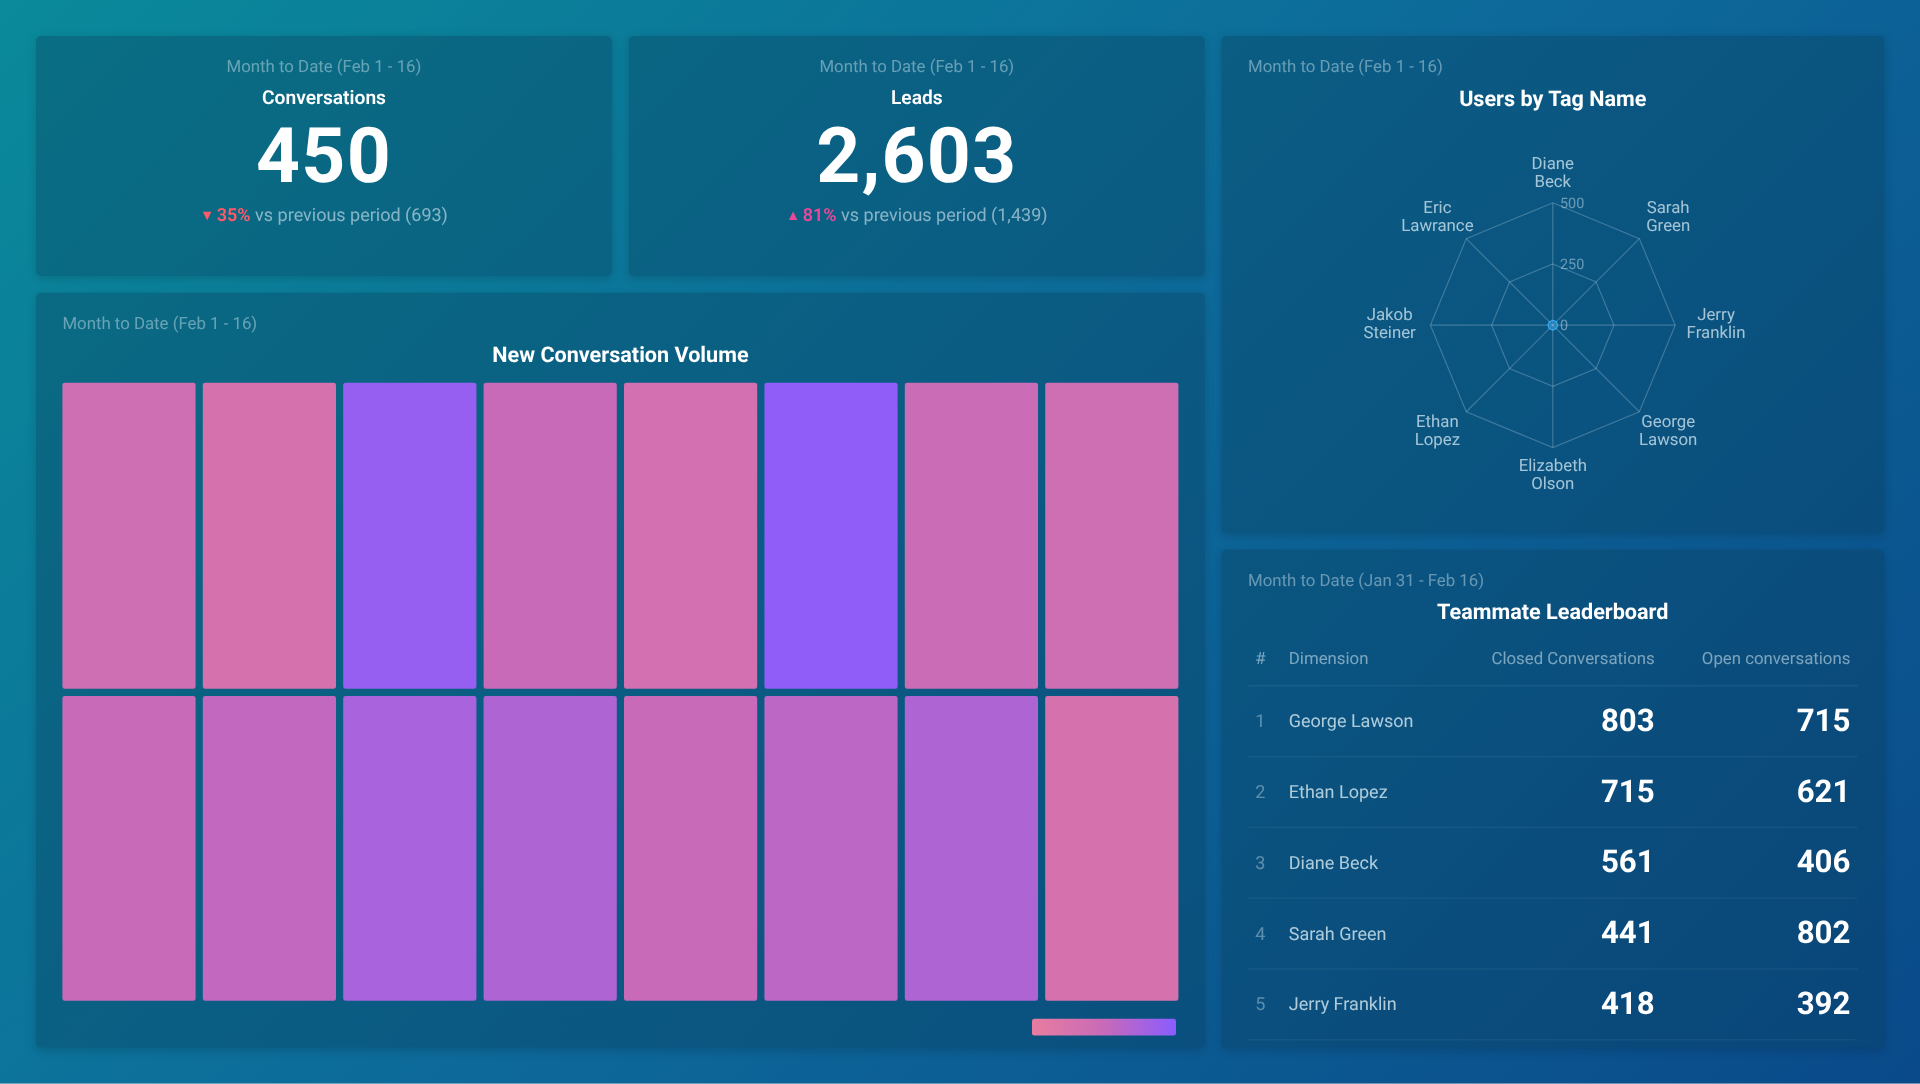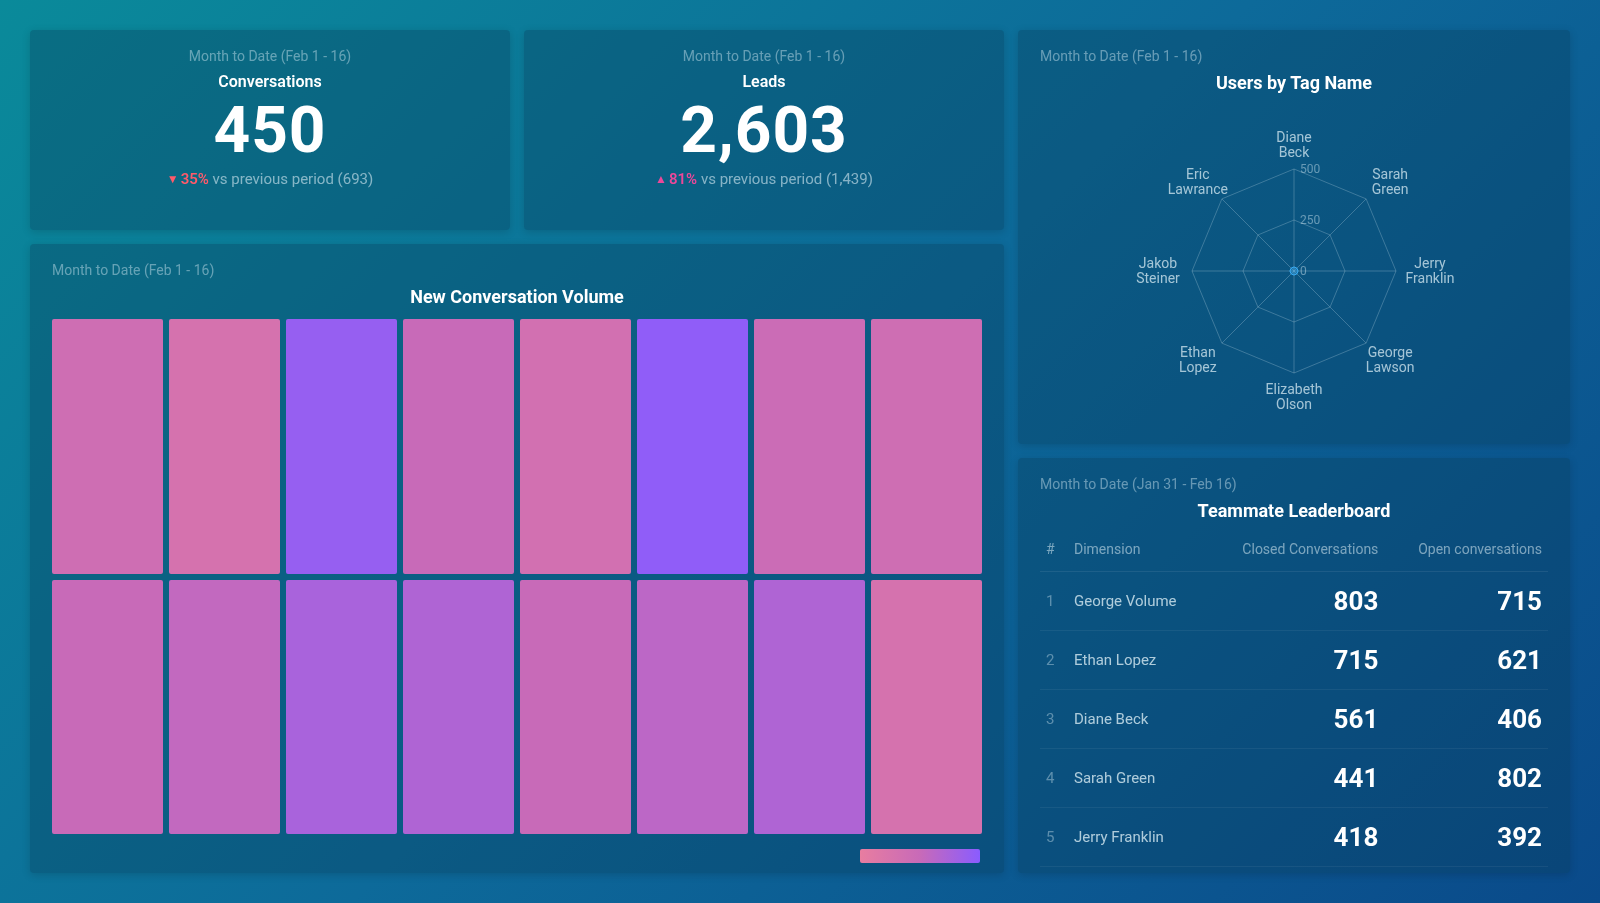--- a/index.html
+++ b/index.html
@@ -172,21 +172,21 @@
         <tr>
       <th>#</th>
       <th>Dimension</th>
       <th class="num">Closed Conversations</th>
       <th class="num">Open conversations</th>
     </tr>
       </thead>
     <tbody id="lb-body">
         <tr>
           <td class="idx">1</td>
-          <td>George Volume</td>
+          <td>George Lawson</td>
           <td class="num">803</td>
           <td class="num">715</td>
         </tr>
         <tr>
           <td class="idx">2</td>
           <td>Ethan Lopez</td>
           <td class="num">715</td>
           <td class="num">621</td>
         </tr>
         <tr>

